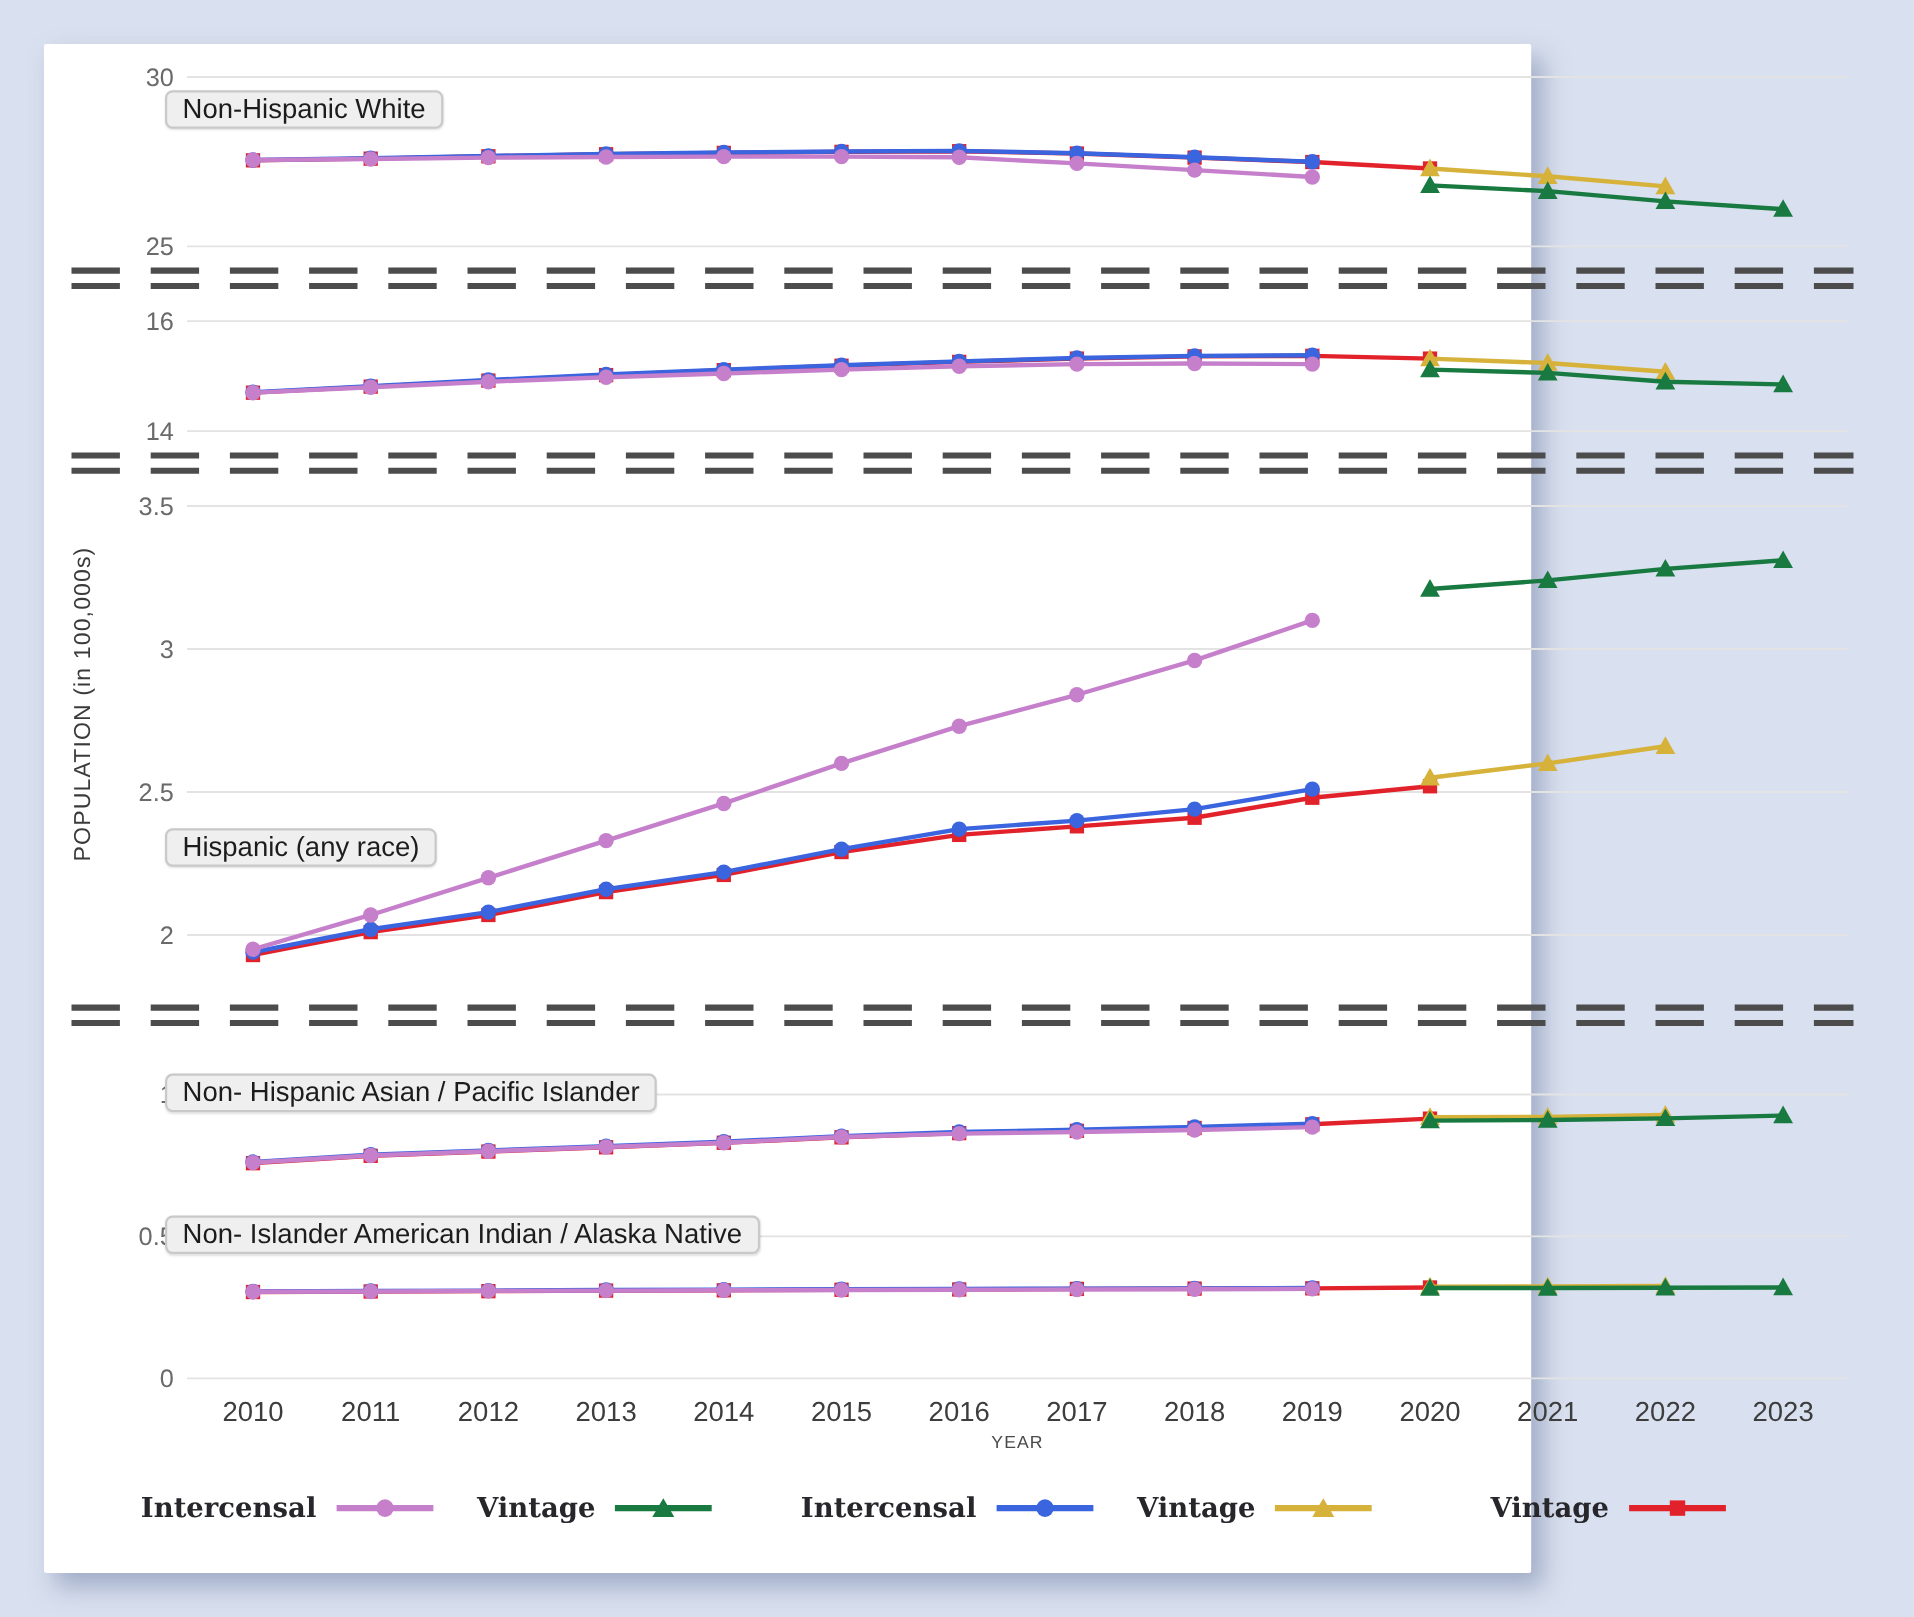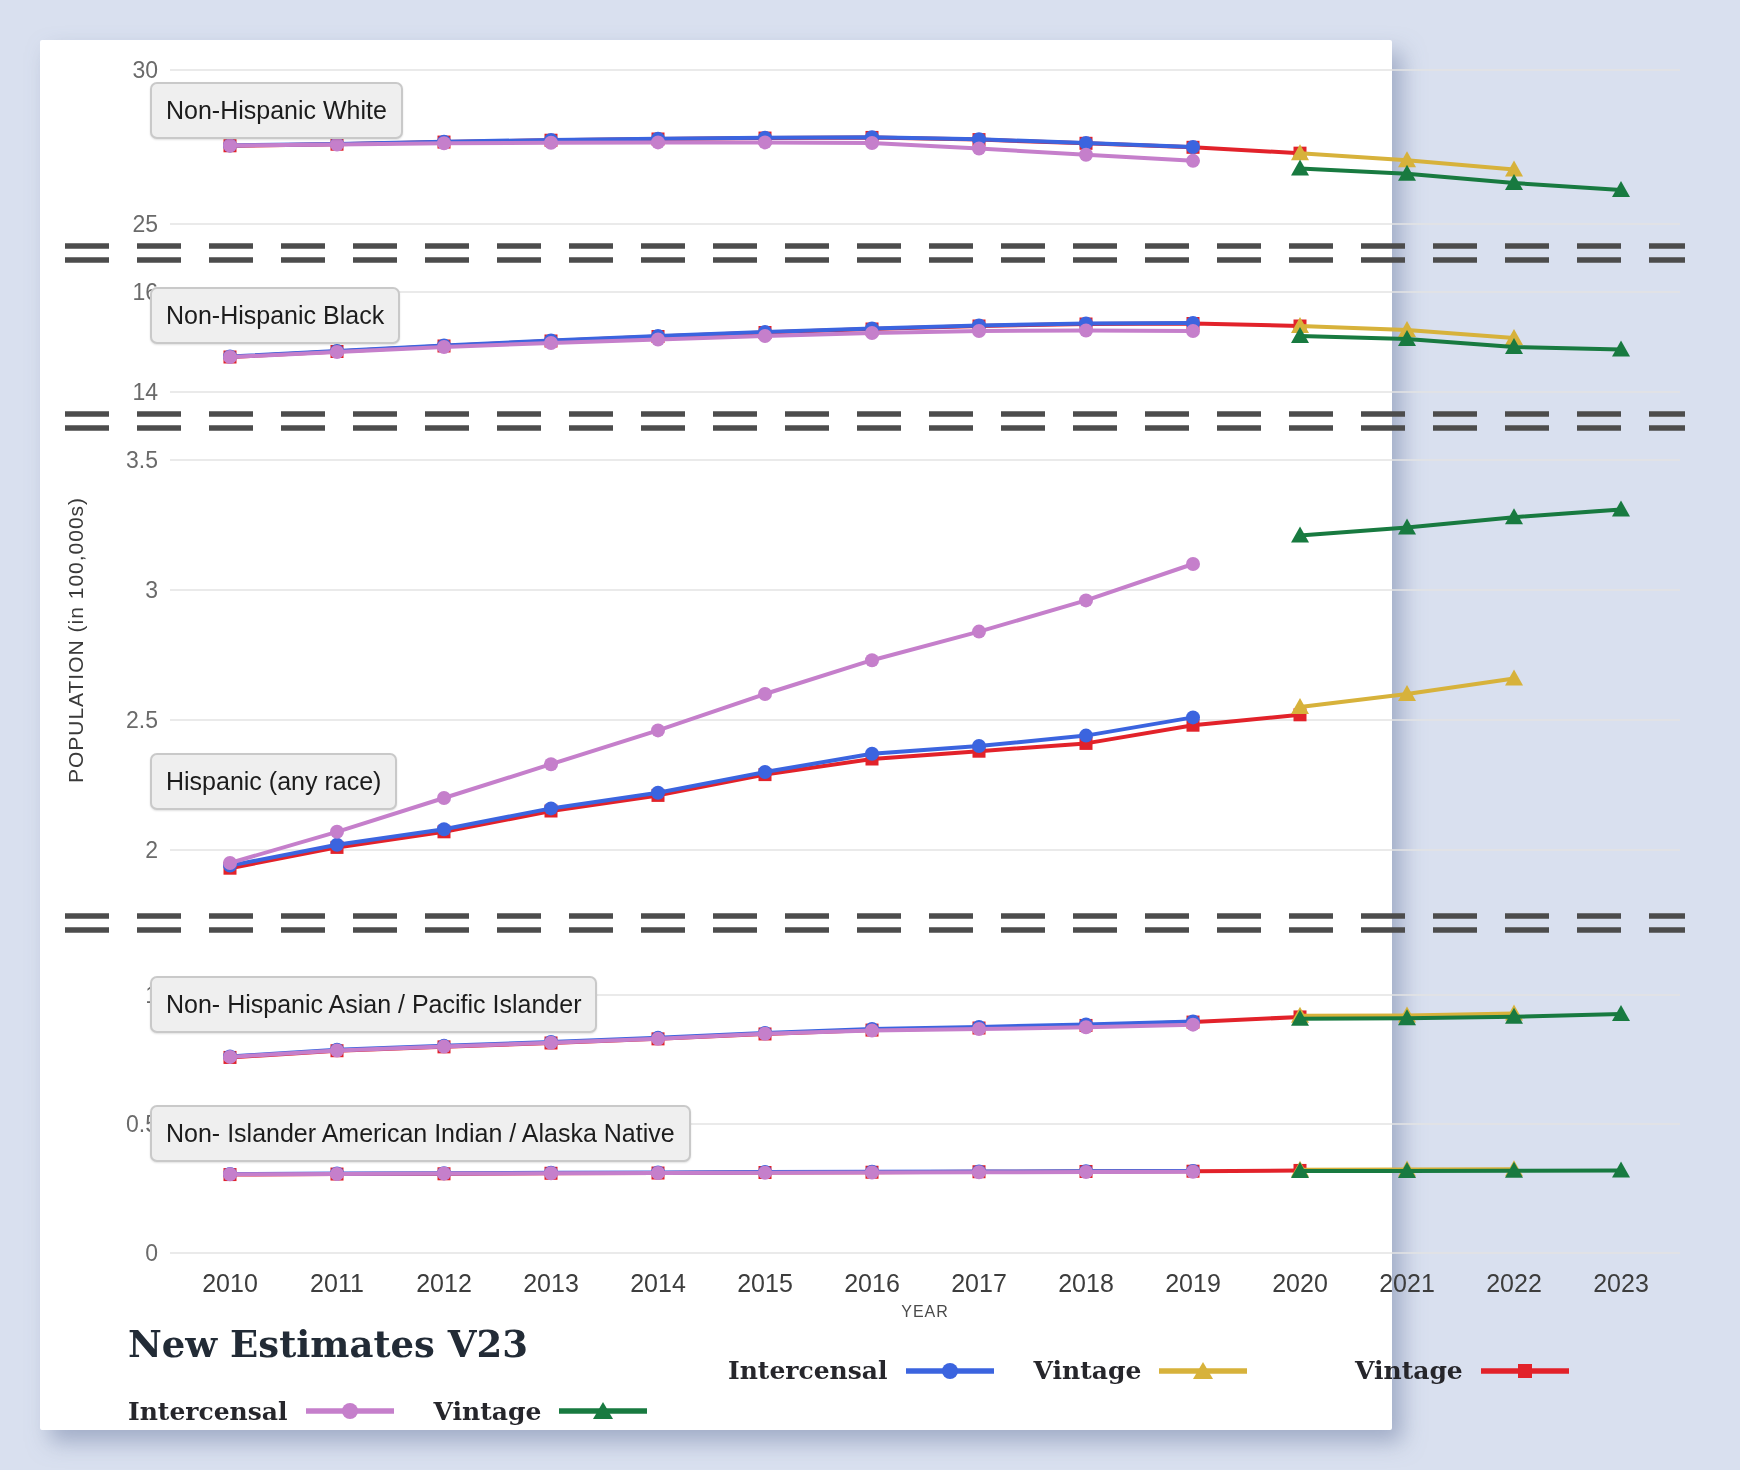--- a/index.html
+++ b/index.html
@@ -9,21 +9,21 @@
   }
   .card{
     position:absolute;left:40px;top:40px;width:1352px;height:1390px;
     background:#ffffff;border-radius:2px;
     box-shadow:10px 12px 22px rgba(115,130,165,.55);
   }
   #chart-svg{position:absolute;left:0;top:0;}
   .series-label{
     position:absolute;
     background:#efefef;border:2px solid #c9c9c9;border-radius:7px;
-    padding:12px 14px;font-size:25px;color:#1c1c1c;white-space:nowrap;
+    padding:1px 14px;font-size:25px;color:#1c1c1c;white-space:nowrap;
     box-shadow:0 1px 2px rgba(0,0,0,.12);
   }
   .y-axis-title{
     position:absolute;left:36px;top:600px;
     transform:translate(-50%,-50%) rotate(-90deg);
     font-size:21px;color:#3a3a3a;letter-spacing:1px;white-space:nowrap;
   }
   .x-axis-title{
     position:absolute;left:885px;top:1263px;transform:translateX(-50%);
     font-size:16px;color:#4a4a4a;letter-spacing:1px;
@@ -300,28 +300,26 @@
       <polygon points="1260,1121.956 1251,1137.956 1269,1137.956" fill="#187a40"></polygon>
       <polygon points="1367,1121.956 1358,1137.956 1376,1137.956" fill="#187a40"></polygon>
       <polygon points="1474,1121.698 1465,1137.698 1483,1137.698" fill="#187a40"></polygon>
       <polygon points="1581,1121.44 1572,1137.44 1590,1137.44" fill="#187a40"></polygon>
     </svg>
 
   <div class="y-axis-title">POPULATION (in 100,000s)</div>
   <div class="x-axis-title">YEAR</div>
 
   <div class="series-label" style="left:110px;top:42px">Non-Hispanic White</div>
-  <div class="series-label" style="left:110px;top:247px">Non-Hispanic Black</div>
   <div class="series-label" style="left:110px;top:713px">Hispanic (any race)</div>
   <div class="series-label" style="left:110px;top:936px">Non- Hispanic Asian / Pacific Islander</div>
   <div class="series-label" style="left:110px;top:1065px">Non- Islander American Indian / Alaska Native</div>
 
   <div class="legend">
     <div class="legend-group" id="legend-g0" style="left:88px">
-        <div class="legend-title">New Estimates V23</div>
         <div class="legend-entries">
           <div class="legend-entry">
             <span class="legend-entry-label">Intercensal</span>
             <svg width="92" height="22">
               <line x1="2" x2="90" y1="11" y2="11" stroke="#c57fcb" stroke-width="5.5"></line>
               <circle cx="46" cy="11" r="8" fill="#c57fcb"></circle>
             </svg>
           </div>
           <div class="legend-entry">
             <span class="legend-entry-label">Vintage</span>

